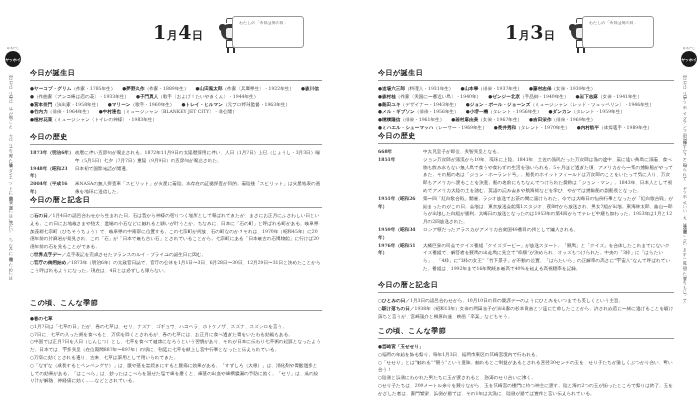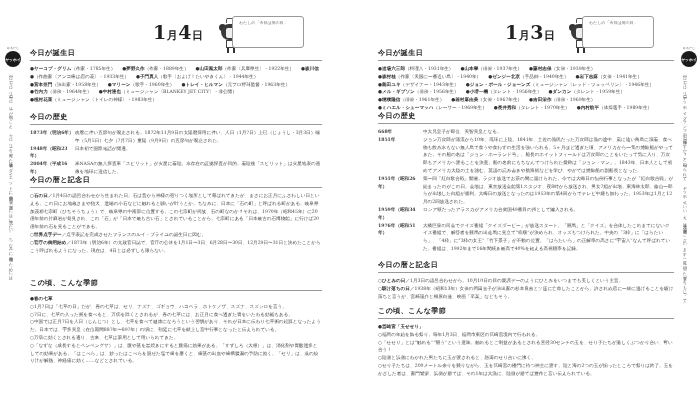--- a/index.html
+++ b/index.html
@@ -18,21 +18,21 @@
   .mascot .ear { position: absolute; top: 0; width: 7px; height: 7px; background: #333; border-radius: 50%; }
   .mascot .hat { position: absolute; top: 0; left: 8px; width: 10px; height: 5px; border: 1px solid #555; border-bottom: none; background: #fff; border-radius: 2px 2px 0 0; }
   .mascot .head { position: absolute; top: 6px; left: 3px; width: 20px; height: 16px; background: #3a3a3a; border-radius: 8px; }
   .mascot .face { position: absolute; top: 10px; left: 8px; width: 10px; height: 10px; background: #eee; border-radius: 2px; }
   .mascot .body { position: absolute; top: 22px; left: 8px; width: 10px; height: 8px; background: #fff; border: 1px solid #444; }
   .mascot .legs { position: absolute; top: 30px; left: 9px; width: 8px; height: 5px; border-left: 2px solid #333; border-right: 2px solid #333; }
 
   .memo-box { position: absolute; top: 0; width: 72px; height: 32px; border: 1px solid #999; border-radius: 3px; background: #fff; }
   .memo-box .memo-label { position: absolute; top: 3px; left: 6px; font-size: 4px; color: #666; white-space: nowrap; }
 
-  .section { position: absolute; }
+  .section { position: absolute; margin-top: 20px; }
   .section-head { font-family: "DejaVu Sans", "Liberation Sans", sans-serif; font-size: 7px; font-weight: bold; color: #222; padding-bottom: 2px; border-bottom: 1px solid #999; margin-bottom: 4px; letter-spacing: 0.5px; }
   .section-body { font-size: 4.6px; line-height: 7.8px; color: #444; }
 
   .births { display: flex; flex-wrap: wrap; column-gap: 7px; }
   .birth { white-space: nowrap; }
   .birth .nm { font-weight: bold; color: #333; }
   .birth .nm::before { content: "●"; }
 
   .history-row { display: flex; }
   .history-row .yr { width: 45px; flex-shrink: 0; font-weight: bold; color: #444; }

